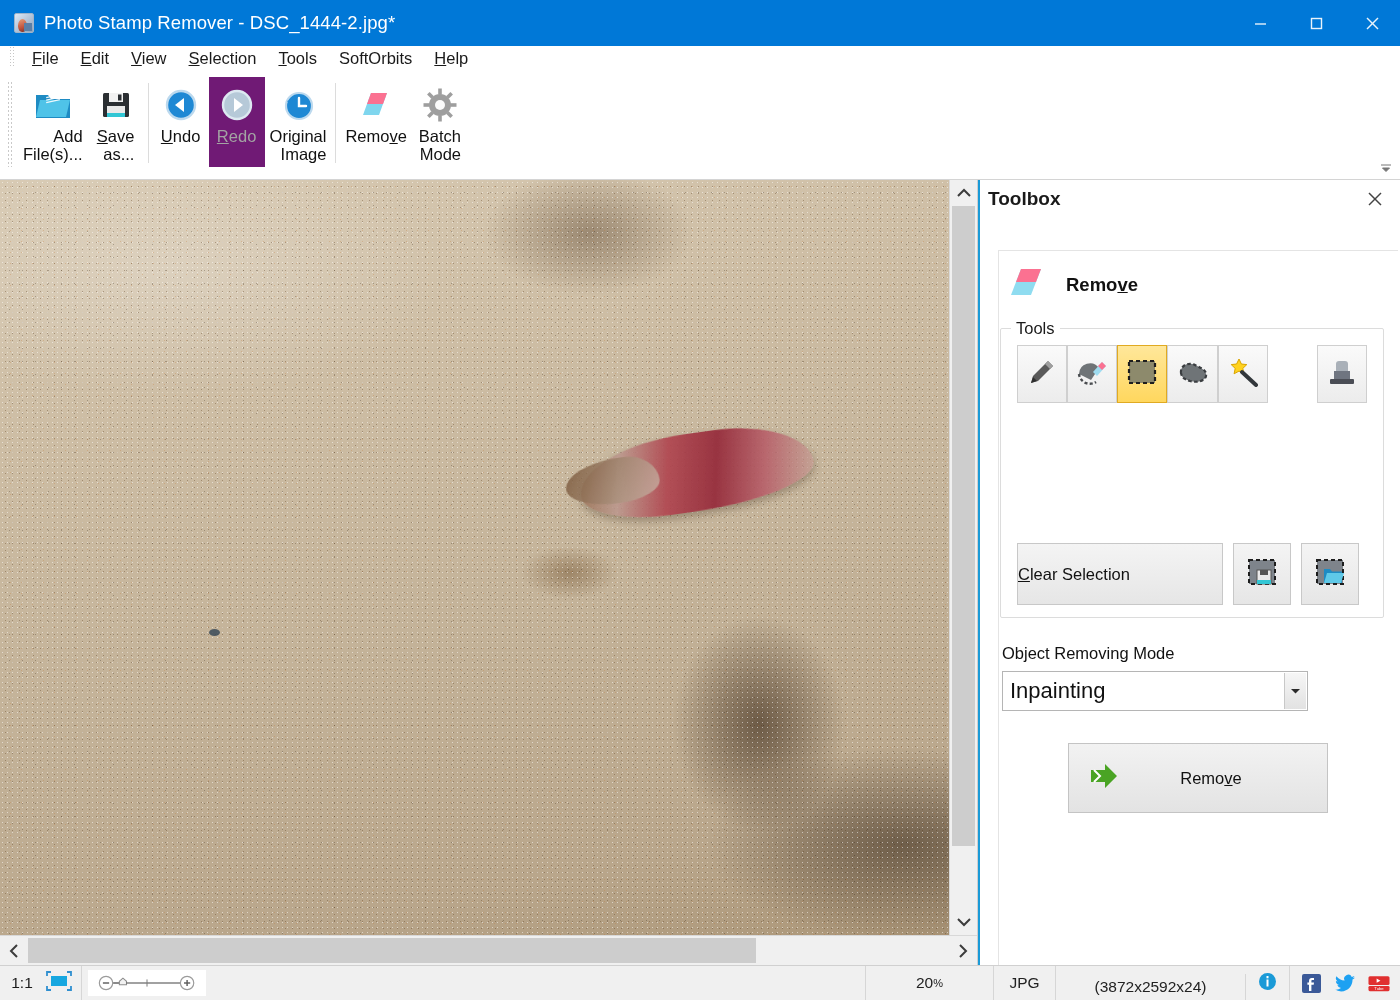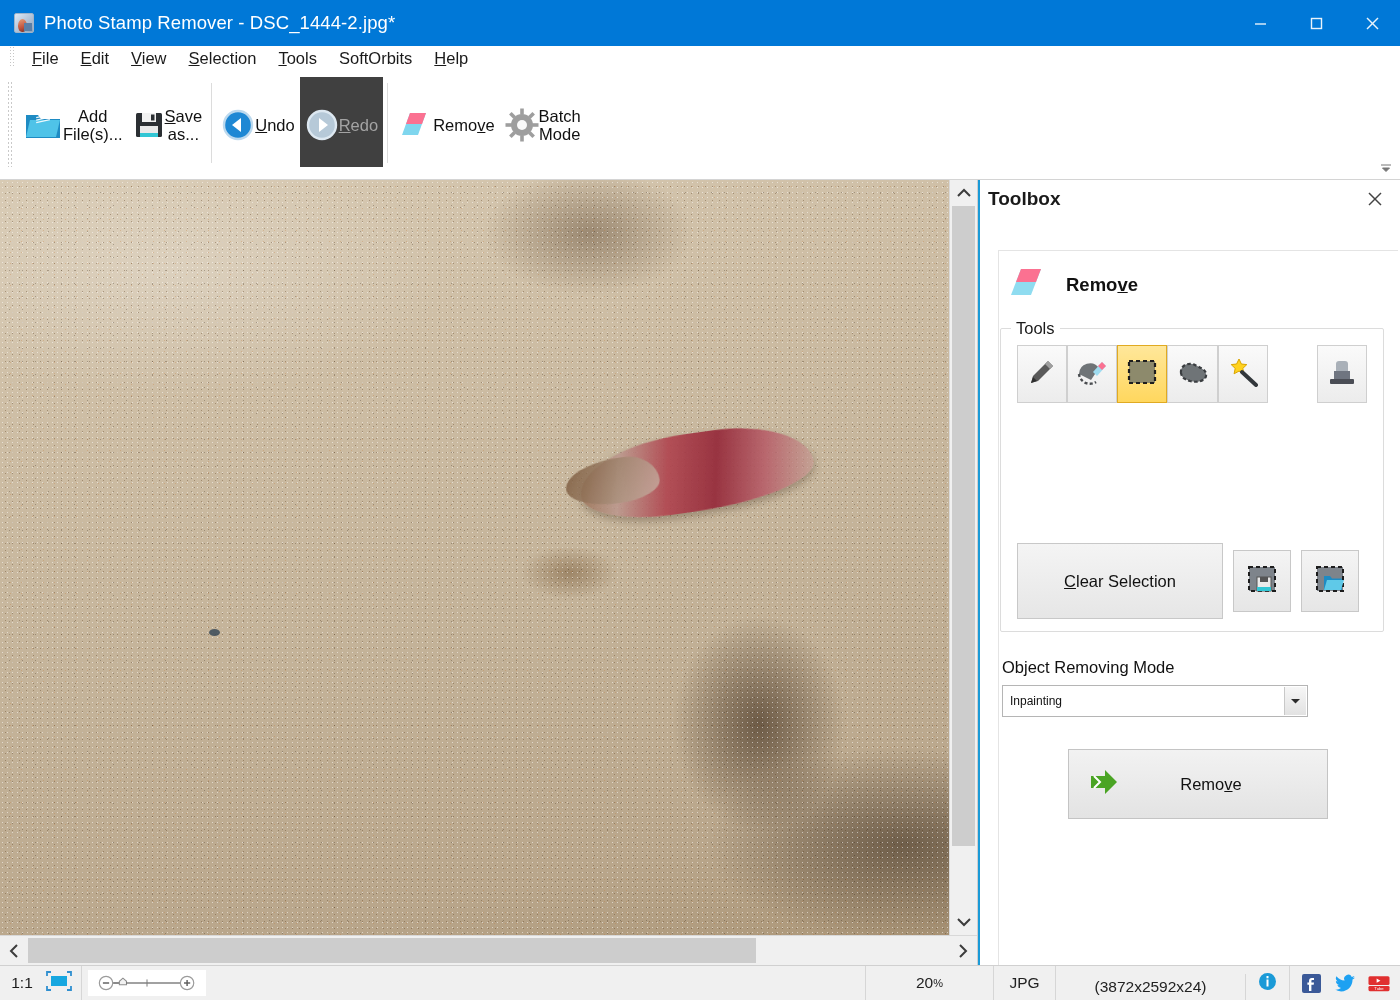--- a/index.html
+++ b/index.html
@@ -92,32 +92,32 @@
     width: 6px; height: 86px;
     margin: 4px 5px 0 7px;
     background-image: radial-gradient(#c9c9c9 40%, transparent 41%);
     background-size: 3px 4px;
     flex: 0 0 auto;
   }
   .tb-btn {
     height: 90px;
     min-width: 56px;
     padding: 6px 5px 0;
-    display: flex; flex-direction: row;
+    display: flex; flex-direction: column;
     align-items: center;
-    text-align: center;
+    text-align: right;
     font-size: 16.5px; color: #111;
     line-height: 1.08;
     position: relative;
     flex: 0 0 auto;
   }
   .tb-btn .ico { height: 44px; display:flex; align-items:center; justify-content:center; }
   .tb-btn .lab { margin-top: 1px; white-space: pre-line; }
   .tb-btn.disabled { color: #a3a3a3; }
-  .tb-btn.pressed { background: #404040; }
+  .tb-btn.pressed { background: #701a75; }
   .tb-sep {
     width: 1px; height: 80px; margin: 6px 4px 0;
     background: #dcdcdc; flex: 0 0 auto;
   }
   .tb-right {
     margin-left: auto;
     display: flex; align-items: flex-start;
     padding-right: 12px;
   }
   .tb-overflow {
@@ -291,45 +291,45 @@
     background: linear-gradient(#ffe79a,#ffd75e);
     border-color: #e0aa22;
   }
   .tool-spacer { width: 55px; }
 
   .clear-row {
     display: flex; align-items: center;
     padding: 0 6px; margin-top: 140px; gap: 10px;
   }
   .clear-btn {
-    width: 206px; height: 76px;
+    width: 206px; height: 62px;
     background: linear-gradient(#f4f4f4,#e6e6e6);
     border: 1px solid #c8c8c8;
-    display: flex; align-items: center; justify-content: center;
+    display: flex; align-items: center; 
     font-size: 16.5px; color: #111;
   }
   .sq-btn {
     width: 58px; height: 62px;
     background: linear-gradient(#f4f4f4,#e6e6e6);
     border: 1px solid #c8c8c8;
     display: flex; align-items: center; justify-content: center;
   }
   .sq-btn:first-of-type { margin-left: auto; }
 
   .mode-label {
     font-size: 16.5px; color: #111;
     margin: 26px 0 8px 4px;
   }
   .combo {
     margin-left: 4px;
-    height: 32px; width: 306px;
+    height: 40px; width: 306px;
     border: 1px solid #b5b5b5;
     background: #fff;
     display: flex; align-items: center;
-    font-size: 12px; color: #111;
+    font-size: 22px; color: #111;
     padding-left: 7px;
     position: relative;
   }
   .combo .arrow {
     position: absolute; right: 1px; top: 1px; bottom: 1px;
     width: 22px;
     background: linear-gradient(#f6f6f6,#e2e2e2);
     border-left: 1px solid #c8c8c8;
     display: flex; align-items: center; justify-content: center;
   }
@@ -467,20 +467,32 @@
       <span class="ico">
         <svg width="34" height="34" viewBox="0 0 34 34">
           <circle cx="17" cy="17" r="14" fill="#b6c9d8"></circle>
           <circle cx="17" cy="17" r="14" fill="none" stroke="#dde8f1" stroke-width="2.4"></circle>
           <path d="M14 10 L23 17 L14 24 Z" fill="#ffffff"></path>
         </svg>
       </span>
       <span class="lab"><u>R</u>edo</span>
     </div>
 
+    <div class="tb-btn">
+      <span class="ico">
+        <svg width="34" height="34" viewBox="0 0 34 34">
+          <circle cx="18" cy="18" r="13" fill="#1e88d4"></circle>
+          <circle cx="18" cy="18" r="13" fill="none" stroke="#bcd9ee" stroke-width="2.2"></circle>
+          <path d="M18 10 v8 h7" stroke="#ffffff" stroke-width="2.4" fill="none" stroke-linecap="round"></path>
+          <path d="M6 13 l6 -2 l-1 7 Z" fill="#1e88d4"></path>
+        </svg>
+      </span>
+      <span class="lab">Original
+Image</span>
+    </div>
 
     <div class="tb-sep"></div>
 
     <div class="tb-btn">
       <span class="ico">
         <svg width="36" height="32" viewBox="0 0 36 32">
           <path d="M13 4 h16 l-8 22 H5 Z" fill="#7fd6ee"></path>
           <path d="M13 4 h16 l-4 11 H9 Z" fill="#fb7191"></path>
         </svg>
       </span>

